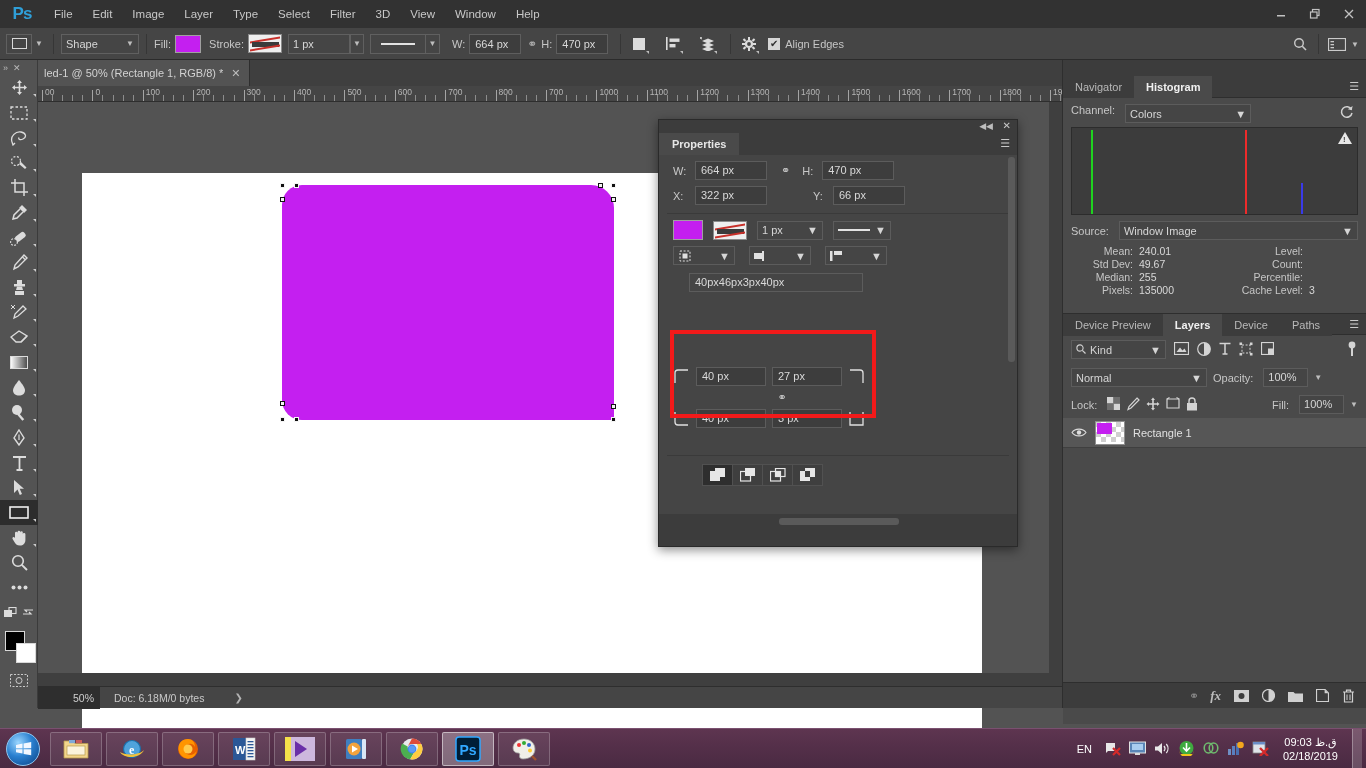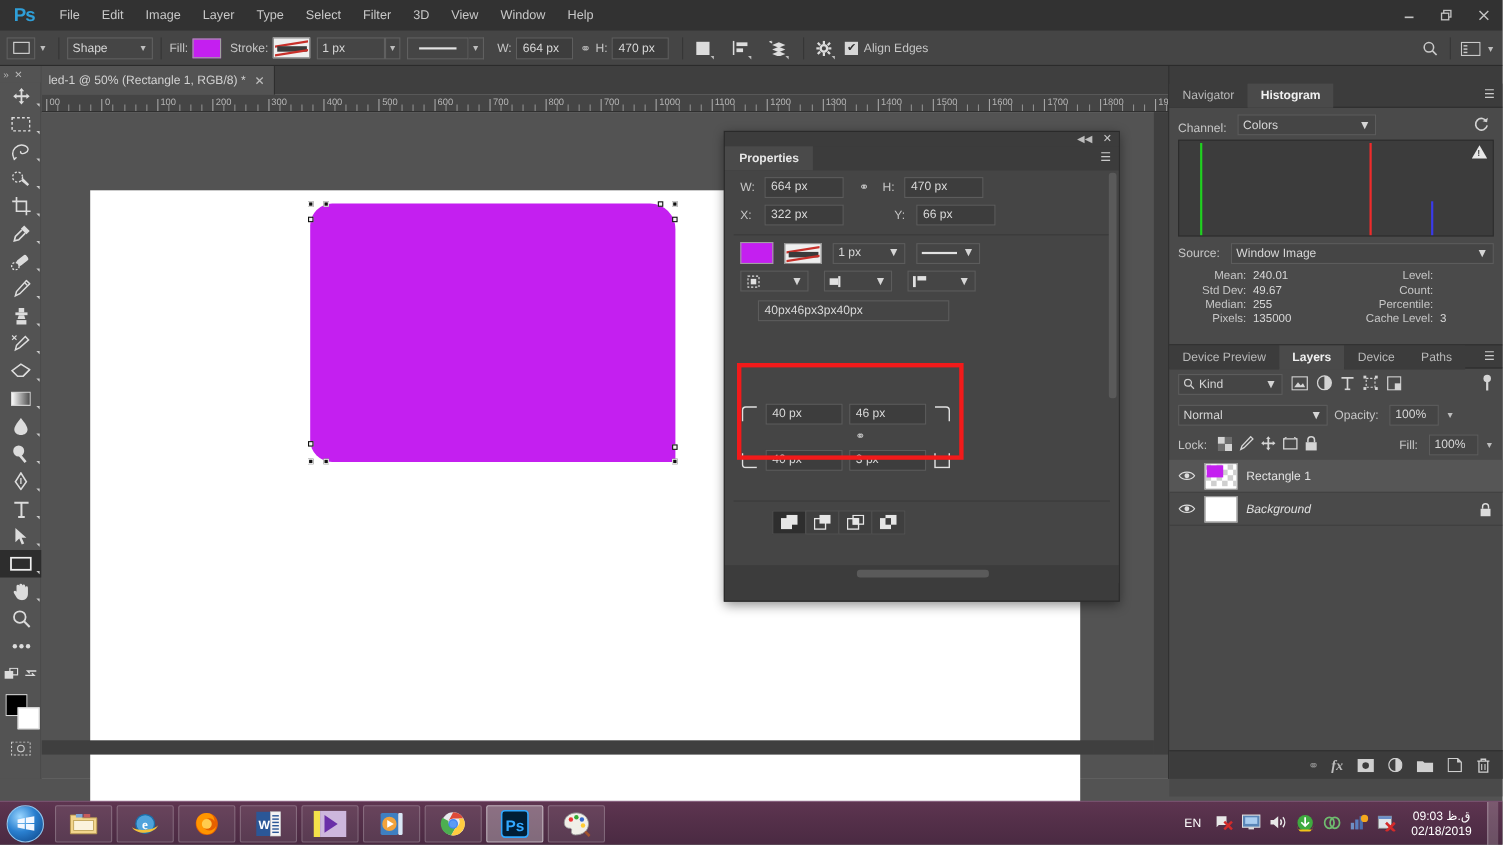--- a/index.html
+++ b/index.html
@@ -235,21 +235,21 @@
 
   
   .rdock {
     position: absolute; left: 1062px; top: 60px; width: 304px; height: 648px; background: #3c3c3c;
     border-left: 1px solid #2e2e2e;
   }
   .dock-tabs { height: 22px; background: #3c3c3c; display: flex; position: relative; border-bottom: 1px solid #2e2e2e; margin-top: 16px;}
   .dtab { padding: 0 12px; height: 22px; line-height: 22px; font-size: 11px; color: #b9b9b9; background: #3c3c3c; }
   .dtab.active { background: #4a4a4a; color: #f0f0f0; font-weight: bold; }
   .panel { background: #4a4a4a; }
-  .hist-head { display: flex; align-items: flex-end; padding: 6px 12px 4px 8px; gap: 6px; }
+  .hist-head { display: flex; align-items: flex-start; padding: 6px 12px 4px 8px; gap: 6px; }
   .hist-canvas {
     margin: 0 8px; height: 88px; background: #3c3c3c; border: 1px solid #2c2c2c; position: relative; overflow: hidden;
   }
   .hline { position: absolute; top: 2px; bottom: 0; width: 2px; }
   .warn-tri {
     position: absolute; right: 5px; top: 4px; width: 0; height: 0;
     border-left: 7px solid transparent; border-right: 7px solid transparent; border-bottom: 12px solid #e8e8e8;
   }
   .warn-tri::after {
     content: "!"; position: absolute; left: -2px; top: 3px; color: #4a4a4a; font-size: 8px; font-weight: bold;
@@ -768,20 +768,25 @@
         <div class="anchor hollow" style="left:529px;top:24px"></div>
         <div class="anchor hollow" style="left:198px;top:228px"></div>
         <div class="anchor" style="left:198px;top:244px"></div>
         <div class="anchor" style="left:212px;top:244px"></div>
         <div class="anchor" style="left:529px;top:244px"></div>
         <div class="anchor hollow" style="left:529px;top:231px"></div>
       </div>
     </div>
     <div class="scroll-v"></div>
     <div class="scroll-h"></div>
+    <div class="statusbar">
+      <div class="sb-pct">50%</div>
+      <div class="sb-doc">Doc: 6.18M/0 bytes</div>
+      <div class="sb-arr">❯</div>
+    </div>
   </div>
 
   <div class="propwin">
     <div class="prop-grip">
       <span class="collapse">◀◀</span>
       <span class="closex">✕</span>
     </div>
     <div class="prop-tabs">
       <div class="prop-tab">Properties</div>
       <span class="hamb">☰</span>
@@ -848,21 +853,21 @@
       <div class="longfield" style="width:174px;margin-left:30px">40px46px3px40px</div>
 
       <div class="radius-group">
         <div class="rad-row">
           <div class="rad-corner">
             <svg width="15" height="15" viewBox="0 0 15 15">
                 <path d="M14 1 H4 a3 3 0 0 0 -3 3 V14" fill="none" stroke="#e0e0e0" stroke-width="1.3"></path>
               </svg>
           </div>
           <div class="rad-field">40 px</div>
-          <div class="rad-field">46 px</div>
+          <div class="rad-field">27 px</div>
           <div class="rad-corner">
             <svg width="15" height="15" viewBox="0 0 15 15">
                 <path d="M1 1 H11 a3 3 0 0 1 3 3 V14" fill="none" stroke="#e0e0e0" stroke-width="1.3"></path>
               </svg>
           </div>
         </div>
         <div class="rad-link">⚭</div>
         <div class="rad-row">
           <div class="rad-corner">
             <svg width="15" height="15" viewBox="0 0 15 15">
@@ -1103,36 +1108,20 @@
                 <rect x="20" y="10" width="5" height="5"></rect>
               <rect x="5" y="15" width="5" height="5"></rect>
                 <rect x="15" y="15" width="5" height="5"></rect>
                 <rect x="25" y="15" width="5" height="5"></rect>
             </g>
             <rect x="1" y="1" width="15" height="11" fill="#c41ff0"></rect>
           </svg>
         </span>
         <span class="lname">Rectangle 1</span>
       </div>
-      <div class="layer-item">
-        <span class="eye">
-          <svg width="16" height="11" viewBox="0 0 16 11">
-              <path d="M1 5.5 C4 1 12 1 15 5.5 C12 10 4 10 1 5.5 Z" fill="none" stroke="#dcdcdc" stroke-width="1.1"></path>
-              <circle cx="8" cy="5.5" r="2.2" fill="#dcdcdc"></circle>
-            </svg>
-        </span>
-        <span class="thumb" style="background:#fff"></span>
-        <span class="lname italic">Background</span>
-        <span class="lock-ico">
-          <svg width="11" height="13" viewBox="0 0 11 13">
-              <path d="M2.8 5.5 V3.6 a2.7 2.7 0 0 1 5.4 0 V5.5" fill="none" stroke="#dcdcdc" stroke-width="1.3"></path>
-              <rect x="1" y="5.5" width="9" height="6.8" fill="#dcdcdc"></rect>
-            </svg>
-        </span>
-      </div>
     </div>
 
     <div class="layers-foot">
       <span class="lf-ico dim" style="letter-spacing:-2px;font-size:12px">⚭</span>
       <span class="lf-ico" style="font-style:italic;font-family:'Liberation Serif',serif;font-size:13px;font-weight:bold">fx</span>
       <span class="lf-ico">
         <svg width="15" height="12" viewBox="0 0 15 12">
             <rect x="0" y="0" width="15" height="12" fill="#d0d0d0"></rect>
             <circle cx="7.5" cy="6" r="3" fill="#3c3c3c"></circle>
           </svg>

